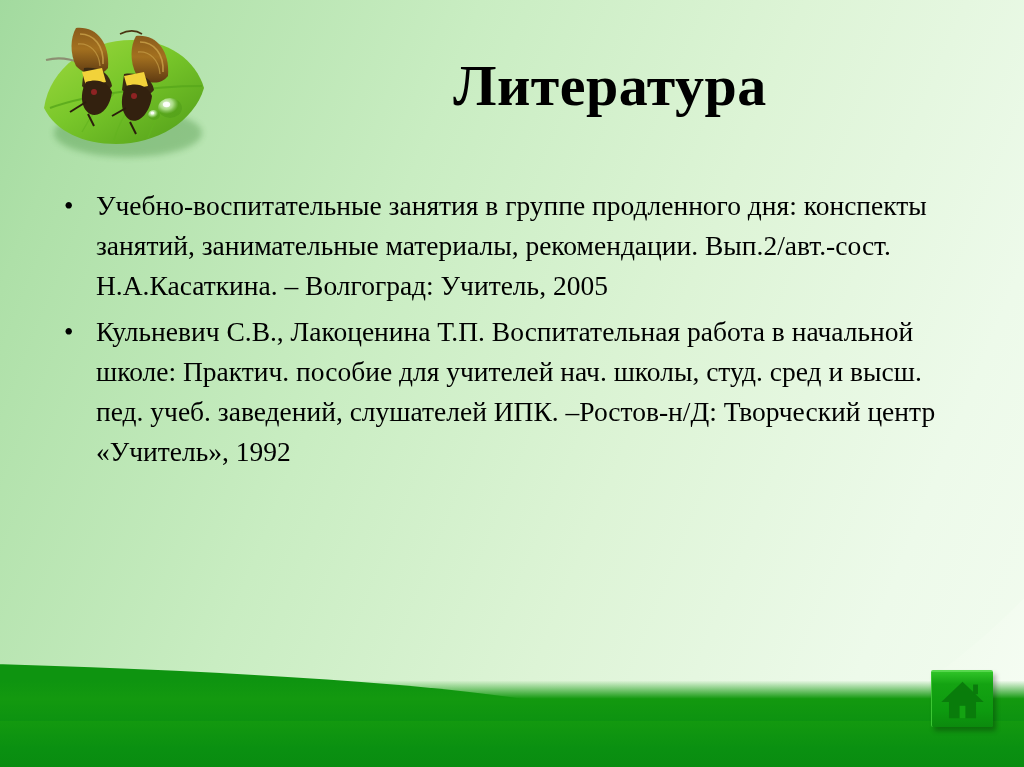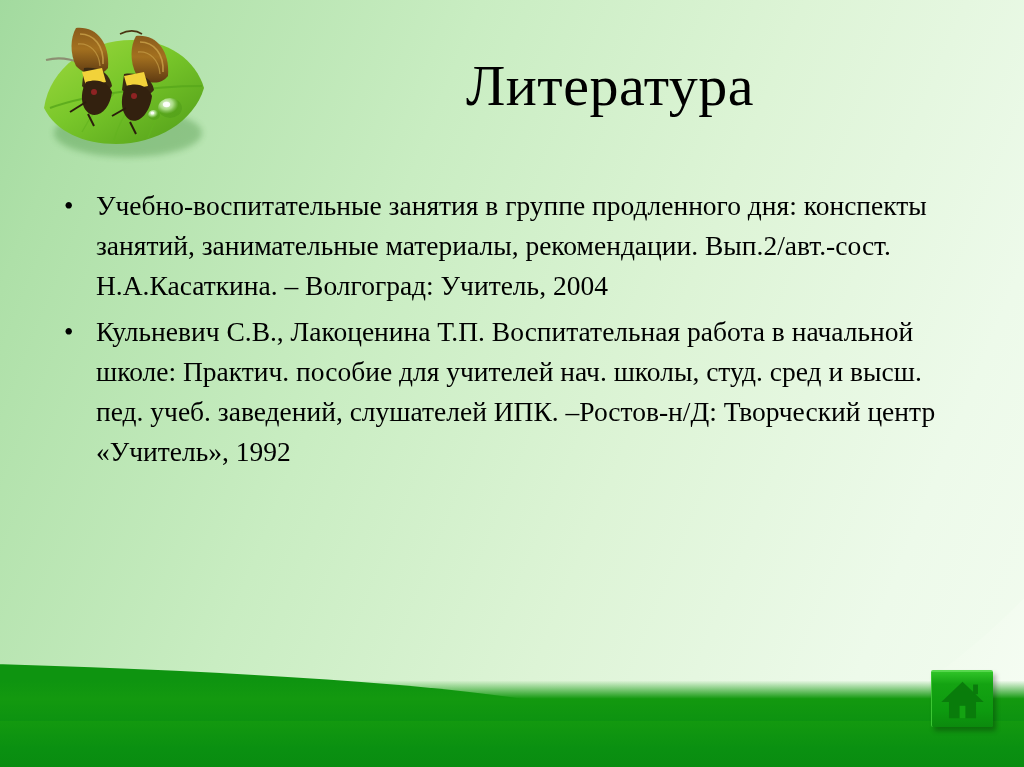--- a/index.html
+++ b/index.html
@@ -94,21 +94,21 @@
   .leaf-art svg { display: block; width: 100%; height: 100%; }
 
   
   .title {
     position: absolute;
     left: 230px;
     top: 56px;
     width: 760px;
     text-align: center;
     font-size: 58px;
-    font-weight: normal;
+    font-weight: bold;
     color: #000000;
     letter-spacing: 0.5px;
     line-height: 1.05;
     white-space: nowrap;
   }
 
   
   .body-list {
     position: absolute;
     left: 56px;
@@ -234,21 +234,21 @@
         <path d="M92 18 C100 14 108 14 114 18" stroke="#4a3412" stroke-width="1.6" fill="none"></path>
       </g>
     </svg>
   </div>
 
   <div class="title">Литература</div>
 
   <ul class="body-list">
     <li class="bullet-item">
       <span class="dot">•</span>
-      <span class="bullet-text">Учебно-воспитательные занятия в группе продленного дня: конспекты занятий, занимательные материалы, рекомендации. Вып.2/авт.-сост. Н.А.Касаткина. – Волгоград: Учитель, 2004</span>
+      <span class="bullet-text">Учебно-воспитательные занятия в группе продленного дня: конспекты занятий, занимательные материалы, рекомендации. Вып.2/авт.-сост. Н.А.Касаткина. – Волгоград: Учитель, 2005</span>
     </li>
     <li class="bullet-item">
       <span class="dot">•</span>
       <span class="bullet-text">Кульневич С.В., Лакоценина Т.П. Воспитательная работа в начальной школе: Практич. пособие для учителей нач. школы, студ. сред и высш. пед. учеб. заведений, слушателей ИПК. –Ростов-н/Д: Творческий центр «Учитель», 1992</span>
     </li>
   </ul>
 
   <div class="home-button">
     <svg viewBox="0 0 62 57" xmlns="http://www.w3.org/2000/svg">
       <path d="M31 10 L53 31 L45 31 L45 48 L17 48 L17 31 L9 31 Z" fill="#0a7a0c" opacity="0.95"></path>

